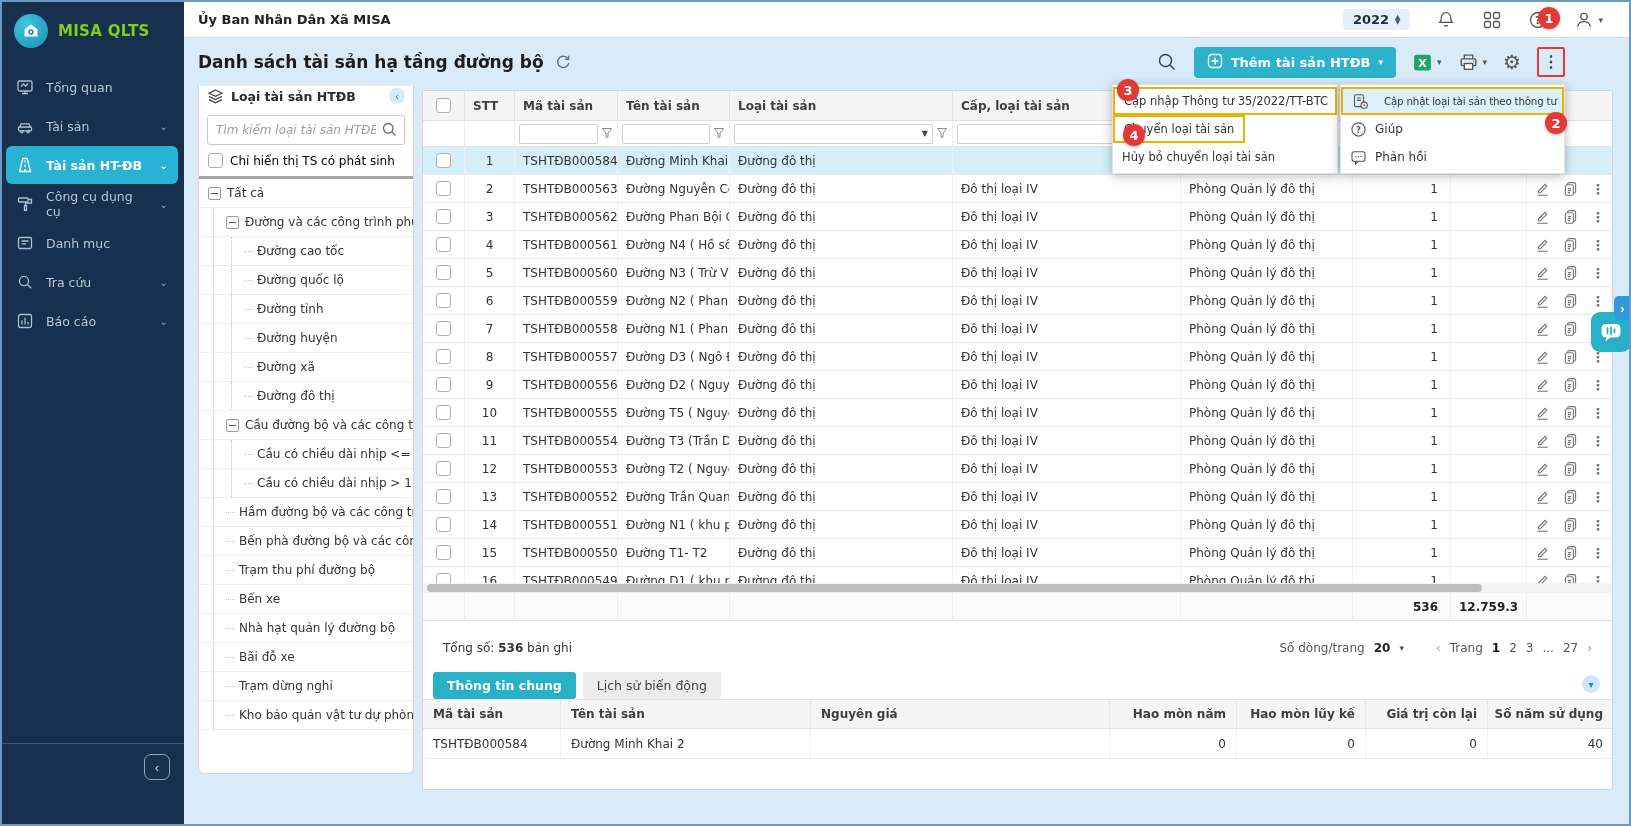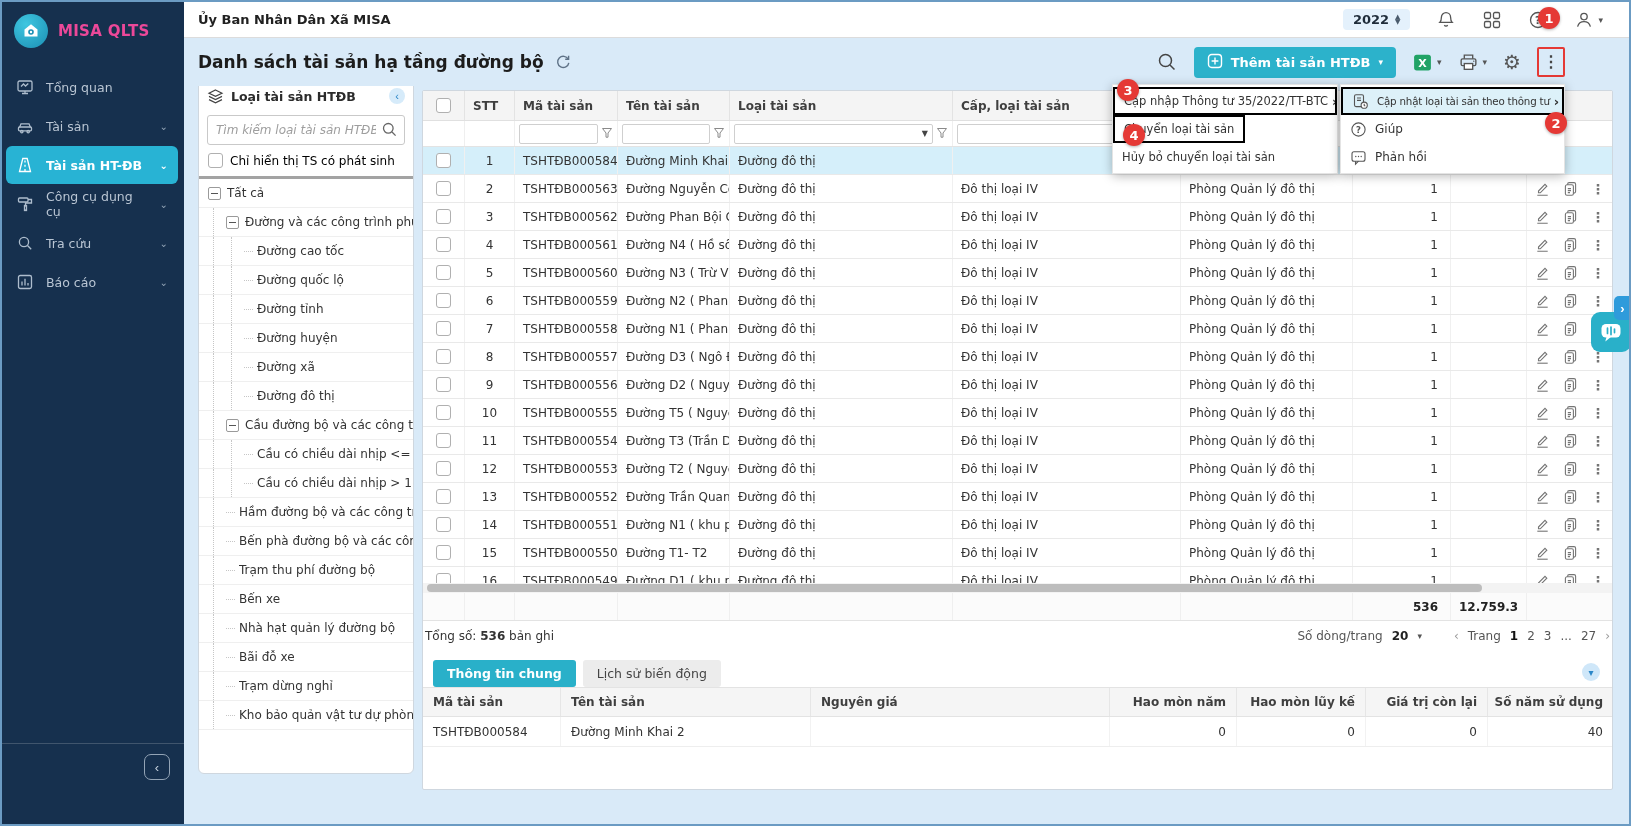--- a/index.html
+++ b/index.html
@@ -5,21 +5,21 @@
   * { margin:0; padding:0; box-sizing:border-box; }
   body { background:#e8eef4; font-family:"DejaVu Sans","Liberation Sans",sans-serif; }
   #app { position:relative; width:1631px; height:826px; background:#d9eaf8; overflow:hidden;
          border:2px solid #6b9bc3; }
 
   
   .sidebar { position:absolute; left:0; top:0; width:182px; height:100%; background:#16304e; z-index:5; }
   .brand { display:flex; align-items:center; gap:10px; padding:12px 10px 14px 12px; }
   .brand-logo { width:34px; height:34px; border-radius:50%;
     background:radial-gradient(circle at 35% 30%, #3fc6e0, #1b8fb4); display:flex; align-items:center; justify-content:center; }
-  .brand-name { color:#ec4899; font-weight:bold; font-size:15px; letter-spacing:.3px; }
+  .brand-name { color:#84cc16; font-weight:bold; font-size:15px; letter-spacing:.3px; }
   .snav { margin-top:6px; }
   .sitem { position:relative; display:flex; align-items:center; gap:12px; height:38px; margin:1px 6px 1px 4px;
            padding:0 10px; color:#b9c5d3; font-size:12.5px; border-radius:6px; cursor:pointer; }
   .sitem .sic { width:18px; height:18px; color:#aebdcd; flex:0 0 auto; }
   .sitem .caret { margin-left:auto; font-size:10px; color:#93a4b6; }
   .sitem.active { background:#28b3d4; color:#fff; font-weight:bold; }
   .sitem.active .sic, .sitem.active .caret { color:#fff; }
   .side-foot { position:absolute; left:0; right:0; bottom:34px; border-top:1px solid rgba(255,255,255,.18); padding:10px 14px; text-align:right; }
   .collapse-btn { width:26px; height:26px; background:transparent; border:1px solid #93a4b6; border-radius:7px;
                   color:#c7d2de; font-size:13px; cursor:pointer; }
@@ -91,21 +91,21 @@
   .tr.selected { background:#d5effa; }
   .td { display:flex; align-items:center; padding:0 8px; border-right:1px solid #f0f0f0; white-space:nowrap; overflow:hidden; }
   .td.center { justify-content:center; padding:0; }
   .td.right { justify-content:flex-end; padding-right:12px; }
   .acts { display:flex; align-items:center; justify-content:center; gap:13px; }
   .aico { width:15px; height:16px; cursor:pointer; }
   .adots { font-size:14px; font-weight:bold; color:#757575; cursor:pointer; }
   .hscroll { height:10px; background:#f3f3f3; position:relative; }
   .hthumb { position:absolute; left:4px; top:1px; height:8px; width:1055px; background:#bdbdbd; border-radius:4px; cursor:pointer; }
   .tsummary { height:28px; background:#fbfbfb; border-bottom:1px solid #e3e3e3; font-weight:bold; color:#222; font-size:12px; }
-  .tfoot { height:30px; display:flex; align-items:center; padding:0 2px; font-size:12px; color:#333; }
+  .tfoot { height:30px; display:flex; align-items:center; padding:0 20px; font-size:12px; color:#333;margin-top:12px; }
   .pager { margin-left:auto; display:flex; align-items:center; gap:9px; color:#555; }
   .pg { cursor:pointer; } .pg.active { font-weight:bold; color:#111; }
   .pchev { color:#999; cursor:pointer; }
   .tabs { display:flex; align-items:center; gap:7px; padding:8px 10px 0 10px; height:36px; position:relative; }
   .tab { height:27px; padding:0 14px; border:none; border-radius:3px; font-size:12.5px; font-family:inherit;
          background:#ececec; color:#444; cursor:pointer; }
   .tab.active { background:#29b0c9; color:#fff; font-weight:bold; }
   .d-collapse { position:absolute; right:12px; top:12px; width:18px; height:18px; border-radius:50%; background:#cfe7f9;
                 color:#2b87c8; font-size:10px; border:none; cursor:pointer; line-height:17px; }
   .dhead { height:30px; background:#f5f5f5; border-top:1px solid #e3e3e3; border-bottom:1px solid #e3e3e3; }
@@ -118,21 +118,21 @@
 
   
   .menu { position:absolute; background:#fff; box-shadow:0 2px 10px rgba(0,0,0,.28); border:1px solid #e4e4e4;
           z-index:20; padding:2px 0; }
   .menu-sub { left:1110px; top:82px; width:226px; }
   .menu-more { left:1338px; top:82px; width:225px; }
   .mitem { display:flex; align-items:center; height:28px; padding:0 9px; font-size:12px; color:#333; cursor:pointer;
            white-space:nowrap; overflow:hidden; }
   .mitem .mic { width:17px; height:17px; margin-right:8px; flex:0 0 auto; color:#555; }
   .mitem .arrow { margin-left:auto; font-weight:bold; font-size:13px; color:#333; padding-left:4px; }
-  .mitem.boxed { border:2px solid #000000; height:28px; }
+  .mitem.boxed { border:2px solid #eab308; height:28px;gap:7px; }
   .mitem.hl { background:#ddf1f9; }
   .mitem.fs-small { font-size:11.5px; }
   .mitem.fs-tiny { font-size:10.3px; letter-spacing:-.2px; }
   .mitem.fit { width:fit-content; max-width:100%; }
 
   .co { position:absolute; width:22px; height:22px; border-radius:50%; background:#e53935; color:#fff; font-weight:bold;
         font-size:13px; display:flex; align-items:center; justify-content:center; z-index:30;
         box-shadow:0 1px 3px rgba(0,0,0,.3); }
 
   .chev-tab { position:absolute; left:1612px; top:294px; width:17px; height:24px; background:#2f9bdb; color:#fff;
@@ -184,20 +184,27 @@
           <span class="caret">⌄</span>
         </div>
         <div class="sitem">
           <span class="sic"><svg viewBox="0 0 18 18" width="18" height="18" fill="none" stroke="currentColor" stroke-width="1.3">
               <rect x="2.5" y="3" width="9.5" height="4" rx="1"></rect>
               <path d="M12 4.5h3.5v3.5H9.5v2.5"></path>
               <rect x="8.5" y="10.5" width="2" height="5"></rect>
             </svg></span>
           <span>Công cụ dụng cụ</span>
           <span class="caret">⌄</span>
+        </div>
+        <div class="sitem">
+          <span class="sic"><svg viewBox="0 0 18 18" width="18" height="18" fill="none" stroke="currentColor" stroke-width="1.3">
+              <rect x="2.5" y="3.5" width="13" height="11" rx="1.5"></rect>
+              <path d="M5.5 7h7M5.5 9.8h4.5"></path>
+            </svg></span>
+          <span>Danh mục</span>
         </div>
         <div class="sitem">
           <span class="sic"><svg viewBox="0 0 18 18" width="18" height="18" fill="none" stroke="currentColor" stroke-width="1.3">
               <circle cx="8" cy="8" r="4.6"></circle>
               <path d="M11.5 11.5 15.2 15.2"></path>
             </svg></span>
           <span>Tra cứu</span>
           <span class="caret">⌄</span>
         </div>
         <div class="sitem">

